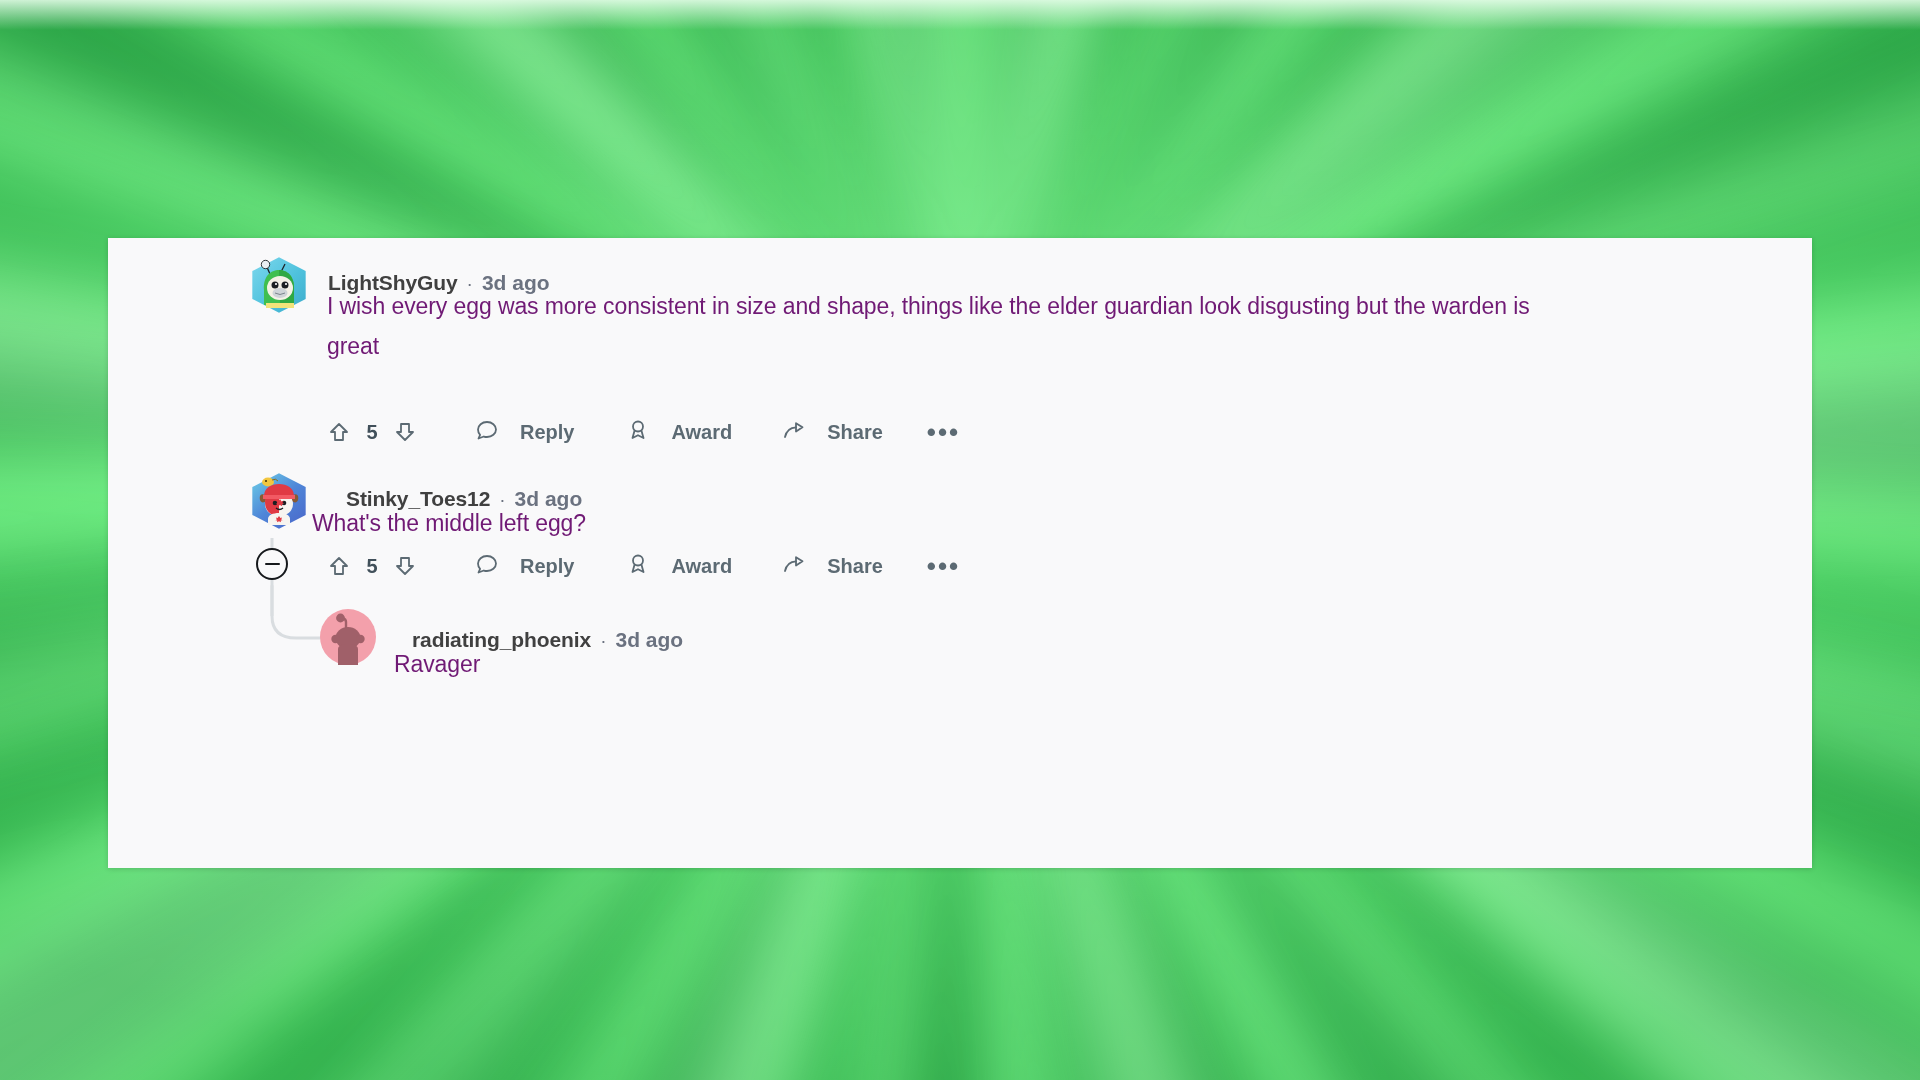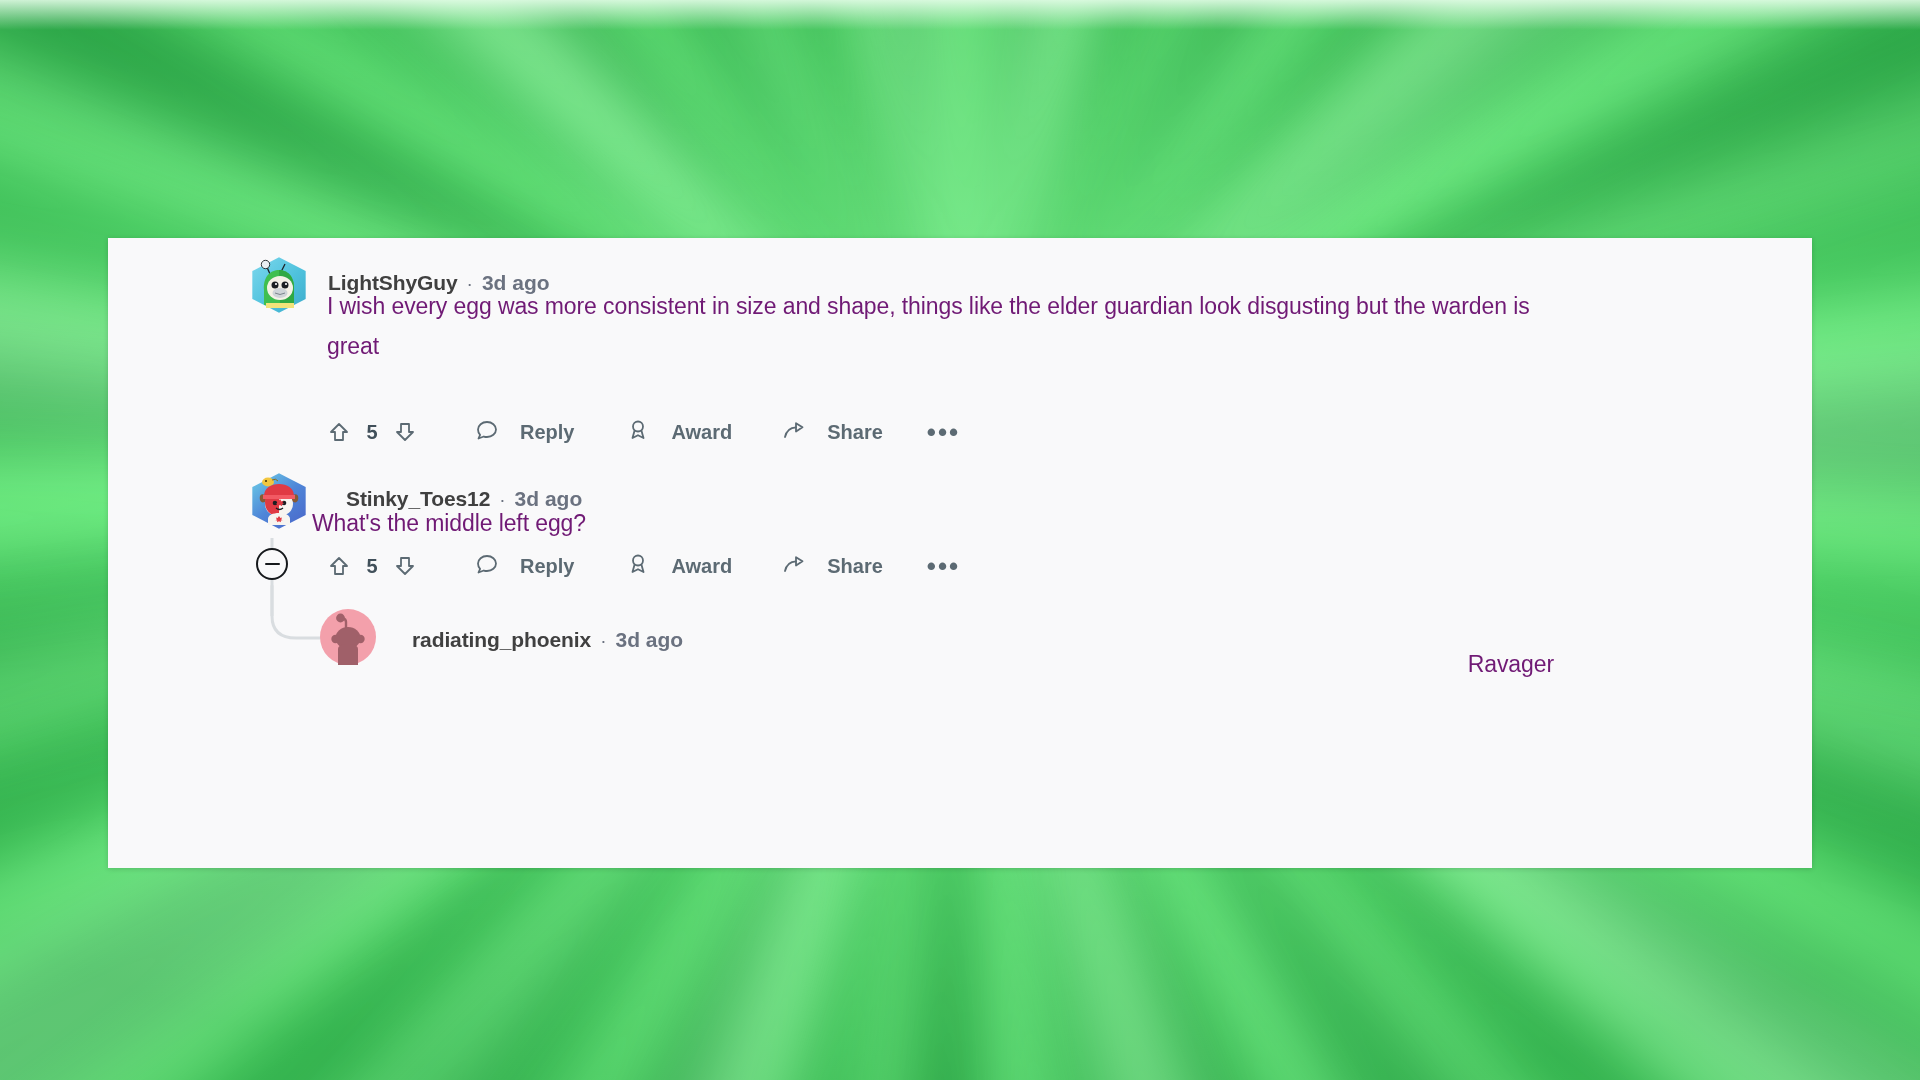--- a/index.html
+++ b/index.html
@@ -434,16 +434,16 @@
         <path d="M18 40 C18 36.5 22.5 35 28 35 C33.5 35 38 36.5 38 40 L38 56 L18 56 Z" fill="#a06069"></path>
       </svg>
     </div>
 
     <div class="hdr" style="left:304px; top:390px;">
       <span class="uname">radiating_phoenix</span>
       <span class="dot">·</span>
       <span class="ago">3d ago</span>
     </div>
 
-    <div class="body" style="left:286px; top:406px; width:1160px;text-align:right;">Ravager</div>
+    <div class="body" style="left:286px; top:406px; width:1160px;">Ravager</div>
   </div>
 
 </div>
 
 </body></html>

